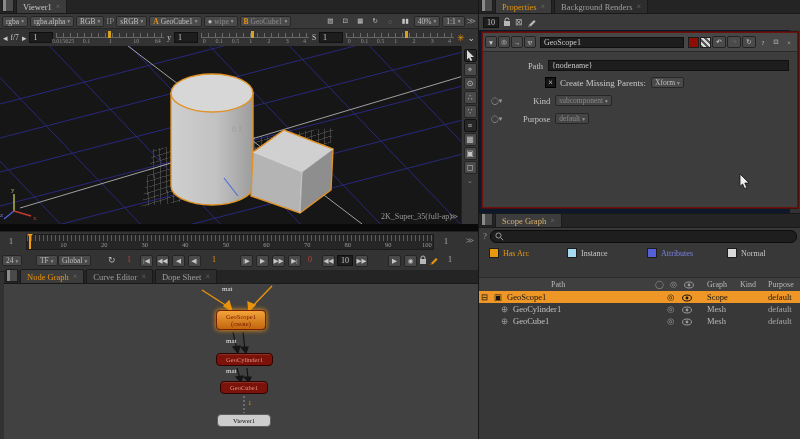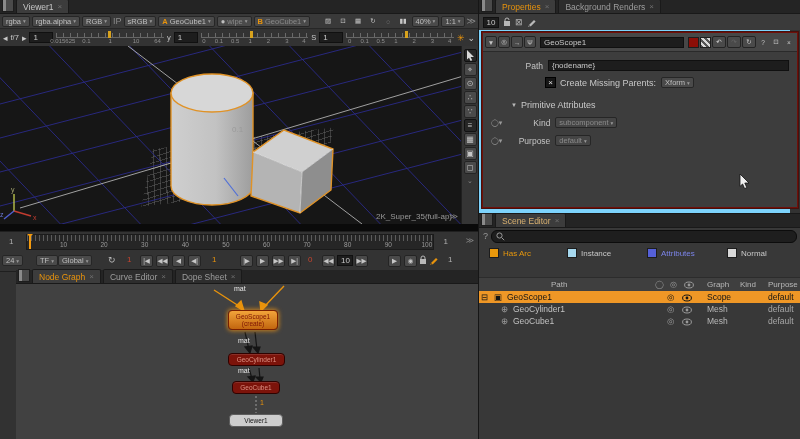--- a/index.html
+++ b/index.html
@@ -1,17 +1,17 @@
 <!DOCTYPE html>
 <html><head>
 <meta charset="utf-8">
 <style>
   html,body{margin:0;padding:0;background:#101010}
   .root{position:relative;width:800px;height:439px;background:#323232;overflow:hidden;
-        font-family:Liberation Sans, sans-serif;color:#c8c8c8;font-size:9px;}
+        font-family:Liberation Serif, serif;color:#c8c8c8;font-size:9px;}
   
   .tabbar{position:absolute;left:0;right:0;top:0;height:14px;background:#242424;border-bottom:1px solid #191919;
           display:flex;align-items:flex-end;gap:2px;padding-left:2px;box-sizing:border-box}
   .pane-btn{width:10px;height:11px;margin-bottom:1px;background:linear-gradient(90deg,#8a8a8a 0 3px,#4a4a4a 3px);
             border:1px solid #1d1d1d;flex:0 0 auto}
   .tab{display:flex;align-items:center;gap:4px;padding:0 6px;height:13px;background:#2d2d2d;color:#9d9d9d;
        font-size:8.5px;border:1px solid #1a1a1a;border-bottom:none;border-radius:2px 2px 0 0;white-space:nowrap}
   .tab.active{background:#3c3c3c;color:#c8c8c8}
   .tab.focus{color:#e8930c}
   .tclose{color:#6f6f6f;font-size:8px;line-height:8px}
@@ -59,31 +59,31 @@
   .ruler .tl-tick{position:absolute;top:6px;font-size:6.5px;color:#9a9a9a;transform:translateX(-50%)}
   .playhead{position:absolute;left:2px;top:0;width:2px;height:14px;background:#f49b0f}
   .playhead:after{content:"";position:absolute;left:-2px;top:-1px;border:3px solid transparent;border-top-color:#f49b0f}
   .tl-end{position:absolute;right:30px;top:5px;font-size:8px;color:#b0b0b0}
   .tl-chev{position:absolute;right:4px;top:4px;color:#8a8a8a;font-size:8px}
   .tl-row2{position:absolute;left:0;top:20px;right:0;height:18px}
   .tl-row2 .abs{position:absolute;top:3px}
   .red{color:#c8442e}
   .orange{color:#e8930c}
   
-  .ng{position:absolute;left:16px;top:270px;width:478px;height:169px;background:#424242}
+  .ng{position:absolute;left:4px;top:270px;width:478px;height:169px;background:#424242}
   .ng-canvas{position:absolute;left:0;top:14px;right:0;bottom:0;background:#414141;overflow:hidden}
   .ng-label{position:absolute;font-size:7px;color:#e6e6e6}
   .node{position:absolute;display:flex;flex-direction:column;align-items:center;justify-content:center;
         border-radius:4px;font-size:6.5px;line-height:7px;box-sizing:border-box}
   .node.red{background:#7c130a;border:1px solid #2e0200;color:#dc9183;box-shadow:inset 0 1px rgba(255,255,255,.12)}
   .node.sel{background:linear-gradient(#f2a43a,#c2660f);border:1px solid #7a2000;color:#7c1204;
         box-shadow:0 0 4px 1px rgba(242,150,20,.75)}
   .node.gray{background:#cdcdcd;border:1px solid #5d5d5d;color:#141414}
   
-  .right-col{position:absolute;left:478px;top:0;width:312px;height:439px;background:#7dd3fc;border-left:1px solid #161616;box-sizing:border-box}
+  .right-col{position:absolute;left:478px;top:0;width:312px;height:439px;background:#0f172a;border-left:1px solid #161616;box-sizing:border-box}
   .props{position:absolute;left:0;top:0;width:322px;height:213px}
   .props-row2{position:absolute;left:0;top:14px;right:0;height:16px;background:#3a3a3a;display:flex;align-items:center;gap:4px;padding-left:4px;box-sizing:border-box}
   .npanel{position:absolute;left:3px;right:3px;top:32px;height:176px;background:#3d3d3d;border:1px solid #6e100a;outline:1px solid #46100c;box-sizing:border-box}
   .nph{display:flex;align-items:center;gap:1px;height:16px;background:#474747;border-bottom:1px solid #2a2a2a;padding:1px 2px}
   .nph .name{flex:1;margin:0 3px}
   .sw{width:11px;height:11px;border:1px solid #1d1d1d;box-sizing:border-box}
   .sw.red{background:#8c0e07}
   .sw.checker{background:linear-gradient(45deg,#d8d8d8 25%,#555 25% 50%,#d8d8d8 50% 75%,#555 75%);background-size:6px 6px}
   .ptabs{display:flex;align-items:flex-end;gap:2px;height:14px;border-bottom:1px solid #5a5a5a;padding-left:4px}
   .ptab{padding:0 9px;height:13px;display:flex;align-items:center;font-size:8.5px;border:1px solid #2a2a2a;border-bottom:none;border-radius:2px 2px 0 0}
@@ -471,24 +471,20 @@
           <span class="field" style="flex:1">{nodename}</span>
         </div>
         <div class="prow" style="margin-left:62px;margin-top:6px">
           <span class="checkbox">×</span>
           <span style="margin-right:5px">Create Missing Parents:</span>
           <span class="chip">
               <span>Xform</span>
               <span class="caret">▾</span>
             </span>
         </div>
-        <div class="prow" style="margin-left:28px;margin-top:12px">
-          <span style="font-size:6px;color:#b8b8b8;margin-right:4px">▼</span>
-          <span>Primitive Attributes</span>
-        </div>
         <div class="prow" style="margin-top:7px">
           <span class="animdot">◯▾</span>
           <span class="plabel" style="width:44px">Kind</span>
           <span class="chip dis">
               <span>subcomponent</span>
               <span class="caret">▾</span>
             </span>
         </div>
         <div class="prow" style="margin-top:7px">
           <span class="animdot">◯▾</span>
@@ -501,21 +497,21 @@
       </div>
       <svg class="cursor" width="12" height="16" viewBox="0 0 12 16">
         <path d="M1 0 L10 9 L5.8 9 L7.8 13.6 L5.6 14.6 L3.6 10 L1 12.4 Z" fill="#f0f0f0" stroke="#111" stroke-width="0.8"></path>
       </svg>
     </div>
 
     <div class="sg">
       <div class="tabbar">
         <span class="pane-btn"></span>
         <div class="tab active">
-          <span style="color:#d8b070">Scene Editor</span>
+          <span style="color:#d8b070">Scope Graph</span>
           <span class="tclose">×</span>
         </div>
       </div>
       <div class="sg-search-row">
         <span style="color:#9a9a9a">?</span>
         <span class="search-pill">
           <svg width="9" height="9" viewBox="0 0 9 9">
             <circle cx="3.5" cy="3.5" r="2.6" fill="none" stroke="#9a9a9a"></circle>
               <line x1="5.6" y1="5.6" x2="8.2" y2="8.2" stroke="#9a9a9a"></line>
           </svg>

